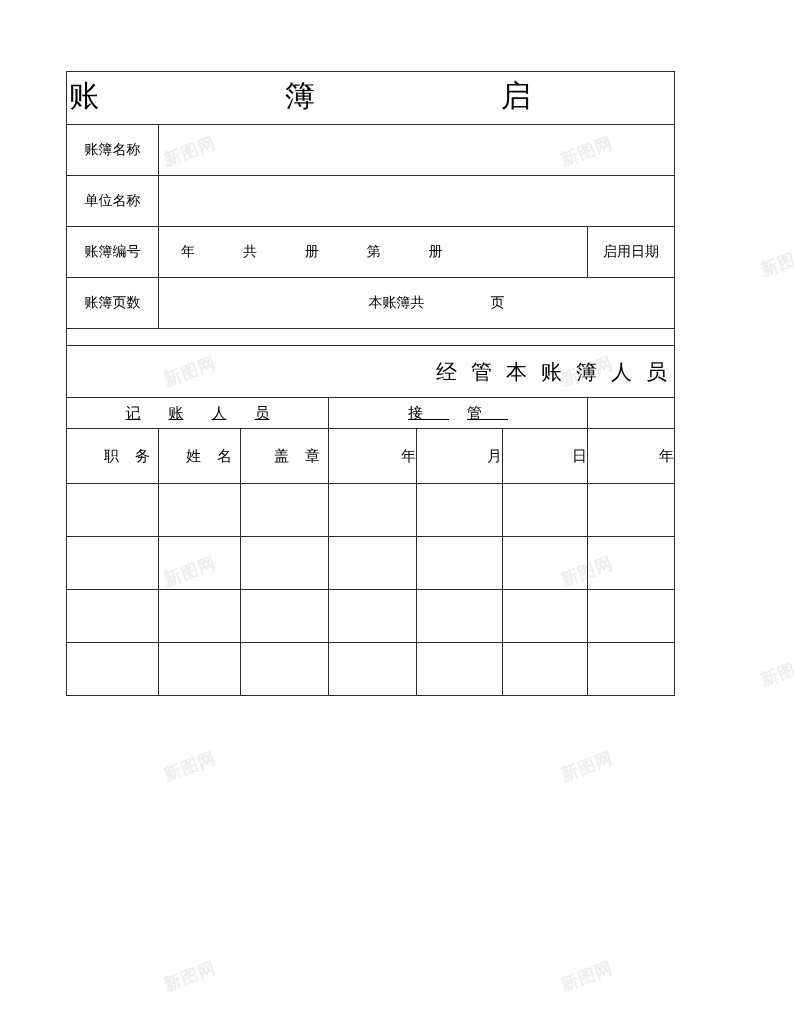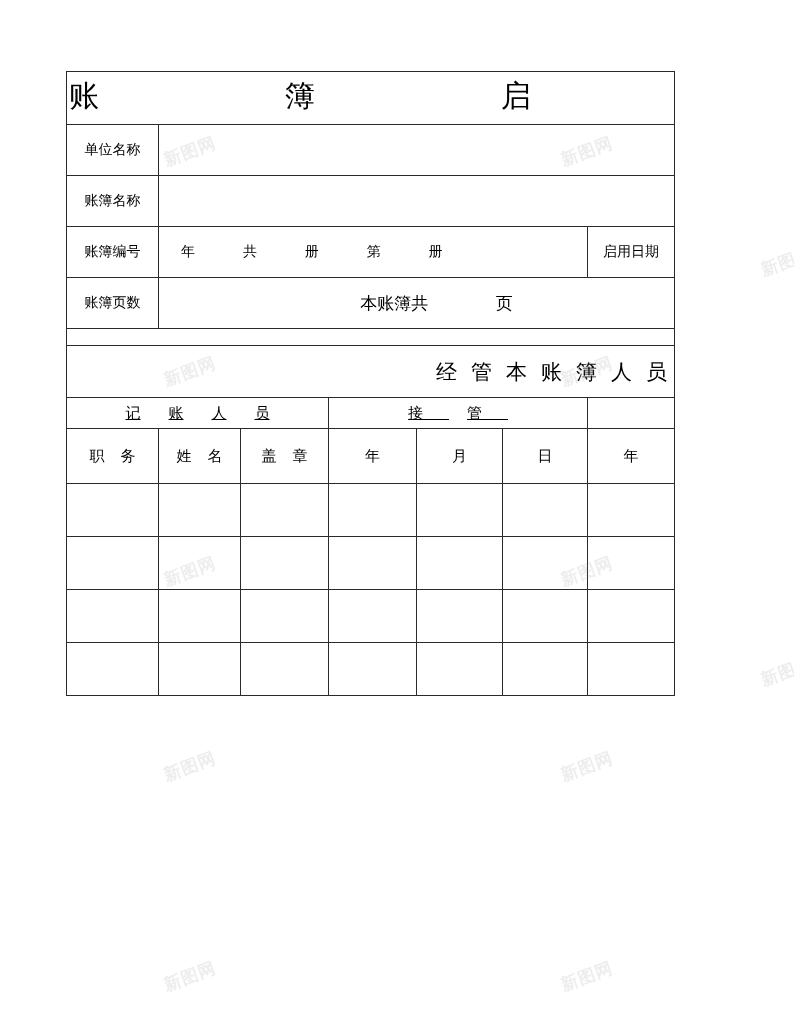--- a/index.html
+++ b/index.html
@@ -95,21 +95,21 @@
   .spread {
     text-align: left;
     letter-spacing: 0px;
     font-size: 14px;
   }
   .spread span { padding: 0 22px; }
 
   .pages-text {
     display: block;
     text-align: center;
-    font-size: 17px;
+    font-size: 14px;
     padding-left: 40px;
   }
   .pages-text .gap { display: inline-block; width: 58px; }
 
   
   .spacer-row td {
     height: 16px;
     border-left: 1px solid #2b2b2b;
     border-right: 1px solid #2b2b2b;
     border-top: 1px solid #2b2b2b;
@@ -146,21 +146,21 @@
     overflow: hidden;
     position: relative;
     text-decoration: underline;
   }
   .group-row .gtxt span { padding: 0 9px; }
   .group-row .gtxt.wide span { padding: 0 14px; }
 
   
   .sub-row td {
     height: 54px;
-    text-align: center;
+    text-align: right;
     font-size: 15px;
     font-family: "Liberation Serif", "DejaVu Serif", serif;
   }
   .sub-row .s2 span { padding: 0 8px; }
 
   
   .body-row td { height: 52px; }
 
   .c1 { width: 92px; }
   .c2 { width: 82px; }
@@ -204,26 +204,26 @@
     </colgroup>
 
     <tbody>
         <tr class="title-row">
       <td colspan="7">
         <div class="title-text">账簿启</div>
       </td>
     </tr>
 
     <tr>
+      <td class="lbl">账簿名称</td>
+      <td class="val" colspan="6"></td>
+    </tr>
+
+    <tr>
       <td class="lbl">单位名称</td>
-      <td class="val" colspan="6"></td>
-    </tr>
-
-    <tr>
-      <td class="lbl">账簿名称</td>
       <td class="val" colspan="6"></td>
     </tr>
 
     <tr>
       <td class="lbl">账簿编号</td>
       <td class="val spread" colspan="5">
         <span>年</span>
         <span>共</span>
         <span>册</span>
         <span>第</span>

